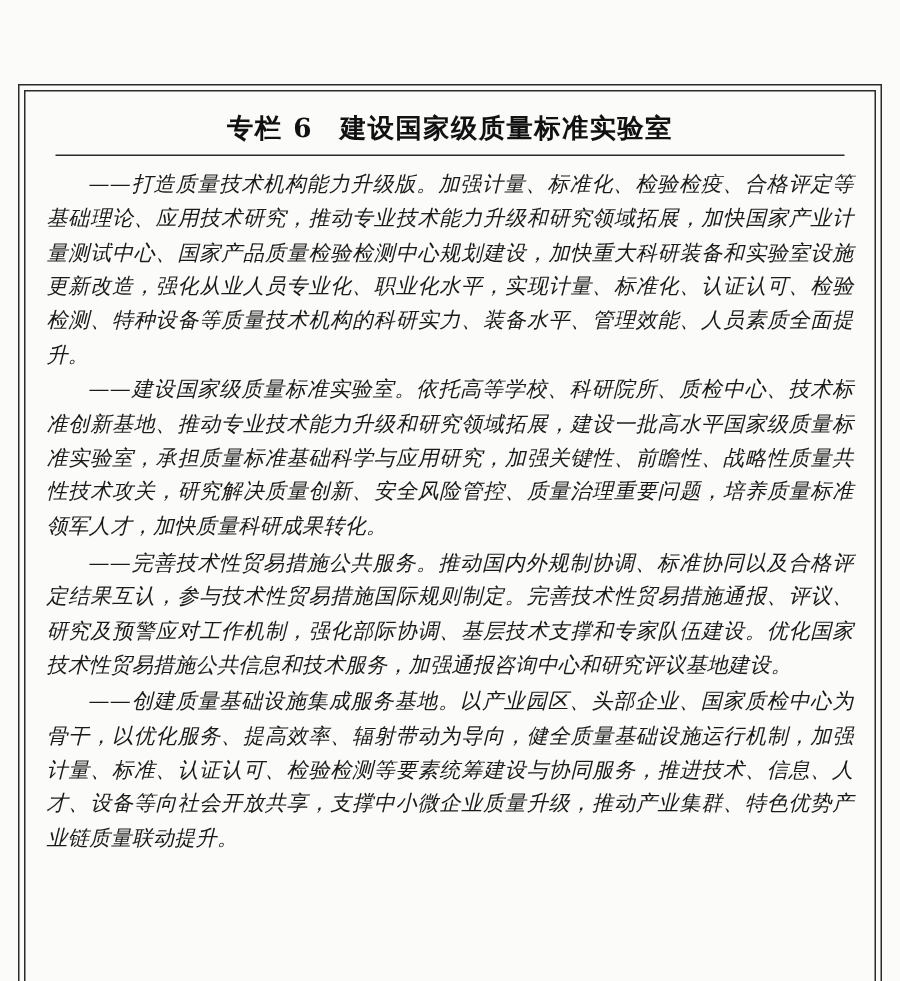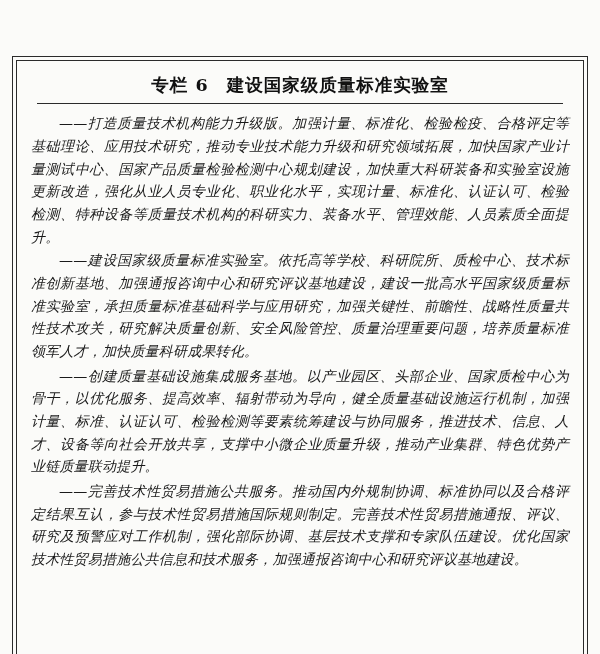--- a/index.html
+++ b/index.html
@@ -92,20 +92,20 @@
       <div class="content">
 
         <div class="title-row">
           <span class="title-label">专栏 6</span>
           <span class="title-text">建设国家级质量标准实验室</span>
         </div>
 
         <div class="title-rule"></div>
 
         <p class="para p1">——打造质量技术机构能力升级版。加强计量、标准化、检验检疫、合格评定等基础理论、应用技术研究，推动专业技术能力升级和研究领域拓展，加快国家产业计量测试中心、国家产品质量检验检测中心规划建设，加快重大科研装备和实验室设施更新改造，强化从业人员专业化、职业化水平，实现计量、标准化、认证认可、检验检测、特种设备等质量技术机构的科研实力、装备水平、管理效能、人员素质全面提升。</p>
-        <p class="para">——建设国家级质量标准实验室。依托高等学校、科研院所、质检中心、技术标准创新基地、加强通报咨询中心和研究评议基地建设，建设一批高水平国家级质量标准实验室，承担质量标准基础科学与应用研究，加强关键性、前瞻性、战略性质量共性技术攻关，研究解决质量创新、安全风险管控、质量治理重要问题，培养质量标准领军人才，加快质量科研成果转化。</p>
+        <p class="para">——建设国家级质量标准实验室。依托高等学校、科研院所、质检中心、技术标准创新基地、推动专业技术能力升级和研究领域拓展，建设一批高水平国家级质量标准实验室，承担质量标准基础科学与应用研究，加强关键性、前瞻性、战略性质量共性技术攻关，研究解决质量创新、安全风险管控、质量治理重要问题，培养质量标准领军人才，加快质量科研成果转化。</p>
+        <p class="para">——完善技术性贸易措施公共服务。推动国内外规制协调、标准协同以及合格评定结果互认，参与技术性贸易措施国际规则制定。完善技术性贸易措施通报、评议、研究及预警应对工作机制，强化部际协调、基层技术支撑和专家队伍建设。优化国家技术性贸易措施公共信息和技术服务，加强通报咨询中心和研究评议基地建设。</p>
         <p class="para">——创建质量基础设施集成服务基地。以产业园区、头部企业、国家质检中心为骨干，以优化服务、提高效率、辐射带动为导向，健全质量基础设施运行机制，加强计量、标准、认证认可、检验检测等要素统筹建设与协同服务，推进技术、信息、人才、设备等向社会开放共享，支撑中小微企业质量升级，推动产业集群、特色优势产业链质量联动提升。</p>
-        <p class="para">——完善技术性贸易措施公共服务。推动国内外规制协调、标准协同以及合格评定结果互认，参与技术性贸易措施国际规则制定。完善技术性贸易措施通报、评议、研究及预警应对工作机制，强化部际协调、基层技术支撑和专家队伍建设。优化国家技术性贸易措施公共信息和技术服务，加强通报咨询中心和研究评议基地建设。</p>
 
       </div>
     </div>
   </div>
 </div>
 
 </body></html>

